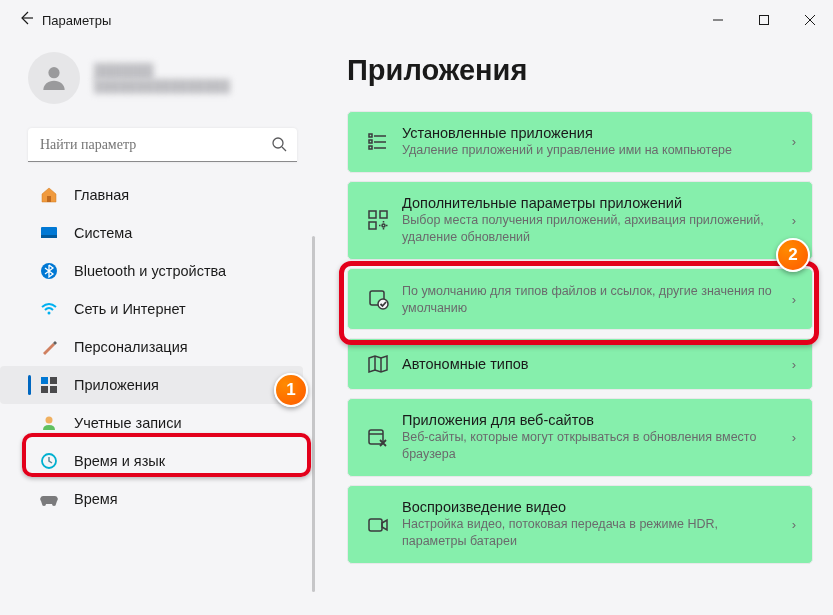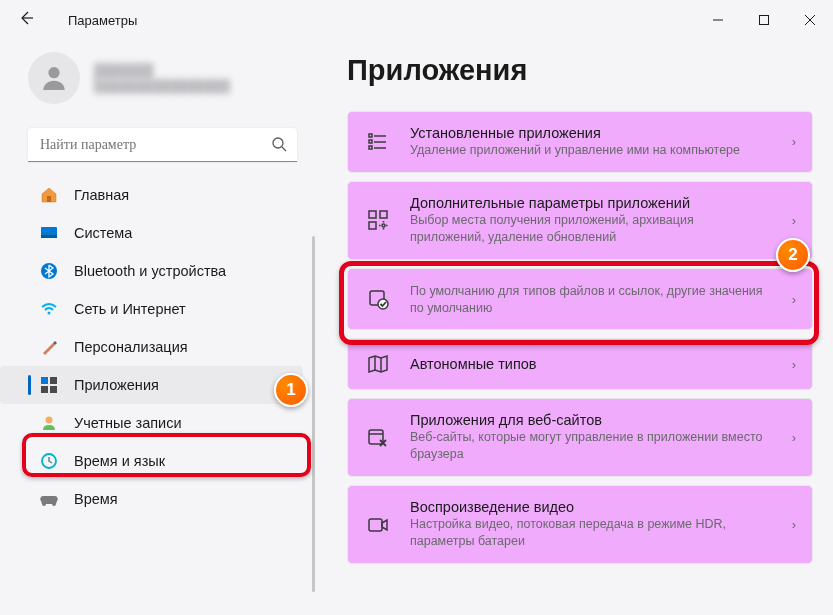--- a/index.html
+++ b/index.html
@@ -1,19 +1,19 @@
 <!DOCTYPE html>
 <html><head>
 <meta charset="utf-8">
 <style>
 * { box-sizing: border-box; margin: 0; padding: 0; font-family: "Segoe UI", sans-serif; }
 body { width: 833px; height: 615px; background: #f5f5f7; overflow: hidden; position: relative; }
 
 .titlebar { height: 40px; display: flex; align-items: center; justify-content: space-between; padding: 0 0 0 18px; }
-.titlebar-left { display: flex; align-items: center; gap: 34px; }
+.titlebar-left { display: flex; align-items: center; gap: 8px; }
 .back-arrow { font-size: 16px; color: #1a1a1a; cursor: pointer; }
 .win-title { font-size: 13px; color: #1a1a1a; }
 .win-controls { display: flex; }
 .win-btn { width: 46px; height: 40px; display: flex; align-items: center; justify-content: center; color: #1a1a1a; cursor: pointer; }
 .win-btn svg { width: 10px; height: 10px; }
 
 .body-wrap { display: flex; height: calc(100% - 40px); }
 .sidebar { width: 315px; padding: 8px 0 0 0; display: flex; flex-direction: column; position: relative; }
 .profile { display: flex; align-items: center; gap: 14px; padding: 4px 20px 18px 28px; }
 .avatar { width: 52px; height: 52px; border-radius: 50%; background: #e6e6e8; display: flex; align-items: center; justify-content: center; color: #9a9a9c; }
@@ -29,21 +29,21 @@
 .nav-item { display: flex; align-items: center; gap: 16px; height: 38px; padding: 0 12px 0 40px; font-size: 14.5px; color: #1a1a1a; cursor: pointer; border-radius: 4px; margin: 0 6px 0 0; position: relative; }
 .nav-item.selected { background: #eaeaec; }
 .nav-item.selected::before { content: ""; position: absolute; left: 28px; top: 9px; bottom: 9px; width: 3px; background: #0067c0; border-radius: 2px; }
 .nav-icon { width: 18px; height: 18px; display: flex; align-items: center; justify-content: center; flex-shrink: 0; }
 
 .sidebar-highlight { position: absolute; left: 22px; right: 4px; top: 393px; height: 44px; border: 4px solid #e3001b; border-radius: 10px; pointer-events: none; box-shadow: 0 2px 4px rgba(0,0,0,0.25); }
 .sidebar-scrollbar { position: absolute; right: 0; top: 196px; width: 3px; height: 356px; background: #c6c6c8; border-radius: 2px; }
 
 .main { flex: 1; padding: 14px 20px 0 32px; overflow-y: auto; position: relative; }
 .page-title { font-size: 29px; font-weight: 600; color: #1a1a1a; margin-bottom: 24px; }
-.card { background: #f0abfc; border: 1px solid #e8e8ea; border-radius: 5px; padding: 13px 16px 13px 18px; display: flex; align-items: center; gap: 20px; margin-bottom: 8px; cursor: pointer; }
+.card { background: #86efac; border: 1px solid #e8e8ea; border-radius: 5px; padding: 13px 16px 13px 18px; display: flex; align-items: center; gap: 12px; margin-bottom: 8px; cursor: pointer; }
 .card-icon { width: 24px; height: 24px; flex-shrink: 0; color: #3a3a3c; display: flex; align-items: center; justify-content: center; }
 .card-body { flex: 1; }
 .card-title { font-size: 14.5px; color: #1a1a1a; }
 .card-sub { font-size: 12.5px; color: #6a6a6c; margin-top: 1px; line-height: 1.35; }
 .card-chevron { color: #6a6a6c; font-size: 13px; }
 
 .main-highlight { position: absolute; left: 24px; right: 14px; top: 221px; height: 84px; border: 5px solid #e3001b; border-radius: 12px; pointer-events: none; box-shadow: 0 2px 5px rgba(0,0,0,0.25); }
 
 .marker { position: absolute; width: 34px; height: 34px; border-radius: 50%; background: radial-gradient(circle at 30% 30%, #ff8a00, #ff5a00); border: 2.5px solid #fff; box-shadow: 0 2px 5px rgba(0,0,0,0.35); display: flex; align-items: center; justify-content: center; color: #fff; font-weight: 700; font-size: 17px; z-index: 10; }
 .marker-1 { left: 274px; top: 373px; }
@@ -265,21 +265,21 @@
     <div class="card">
       <span class="card-icon">
           <svg viewBox="0 0 24 24" stroke="currentColor" stroke-width="1.5" fill="none">
             <rect x="3" y="4" width="14" height="14" rx="2"></rect>
             <path d="M3 8h14"></path>
             <path d="M14 14l6 6M20 14l-6 6" stroke-width="1.8"></path>
           </svg>
         </span>
       <div class="card-body">
           <div class="card-title">Приложения для веб-сайтов</div>
-          <div class="card-sub">Веб-сайты, которые могут управление в приложении вместо браузера</div>
+          <div class="card-sub">Веб-сайты, которые могут открываться в обновления вместо браузера</div>
         </div>
       <span class="card-chevron">›</span>
     </div>
 
     <div class="card">
       <span class="card-icon">
           <svg viewBox="0 0 24 24" stroke="currentColor" stroke-width="1.5" fill="none">
             <rect x="3" y="6" width="13" height="12" rx="2"></rect>
             <path d="M16 10l5-3v10l-5-3z"></path>
           </svg>

